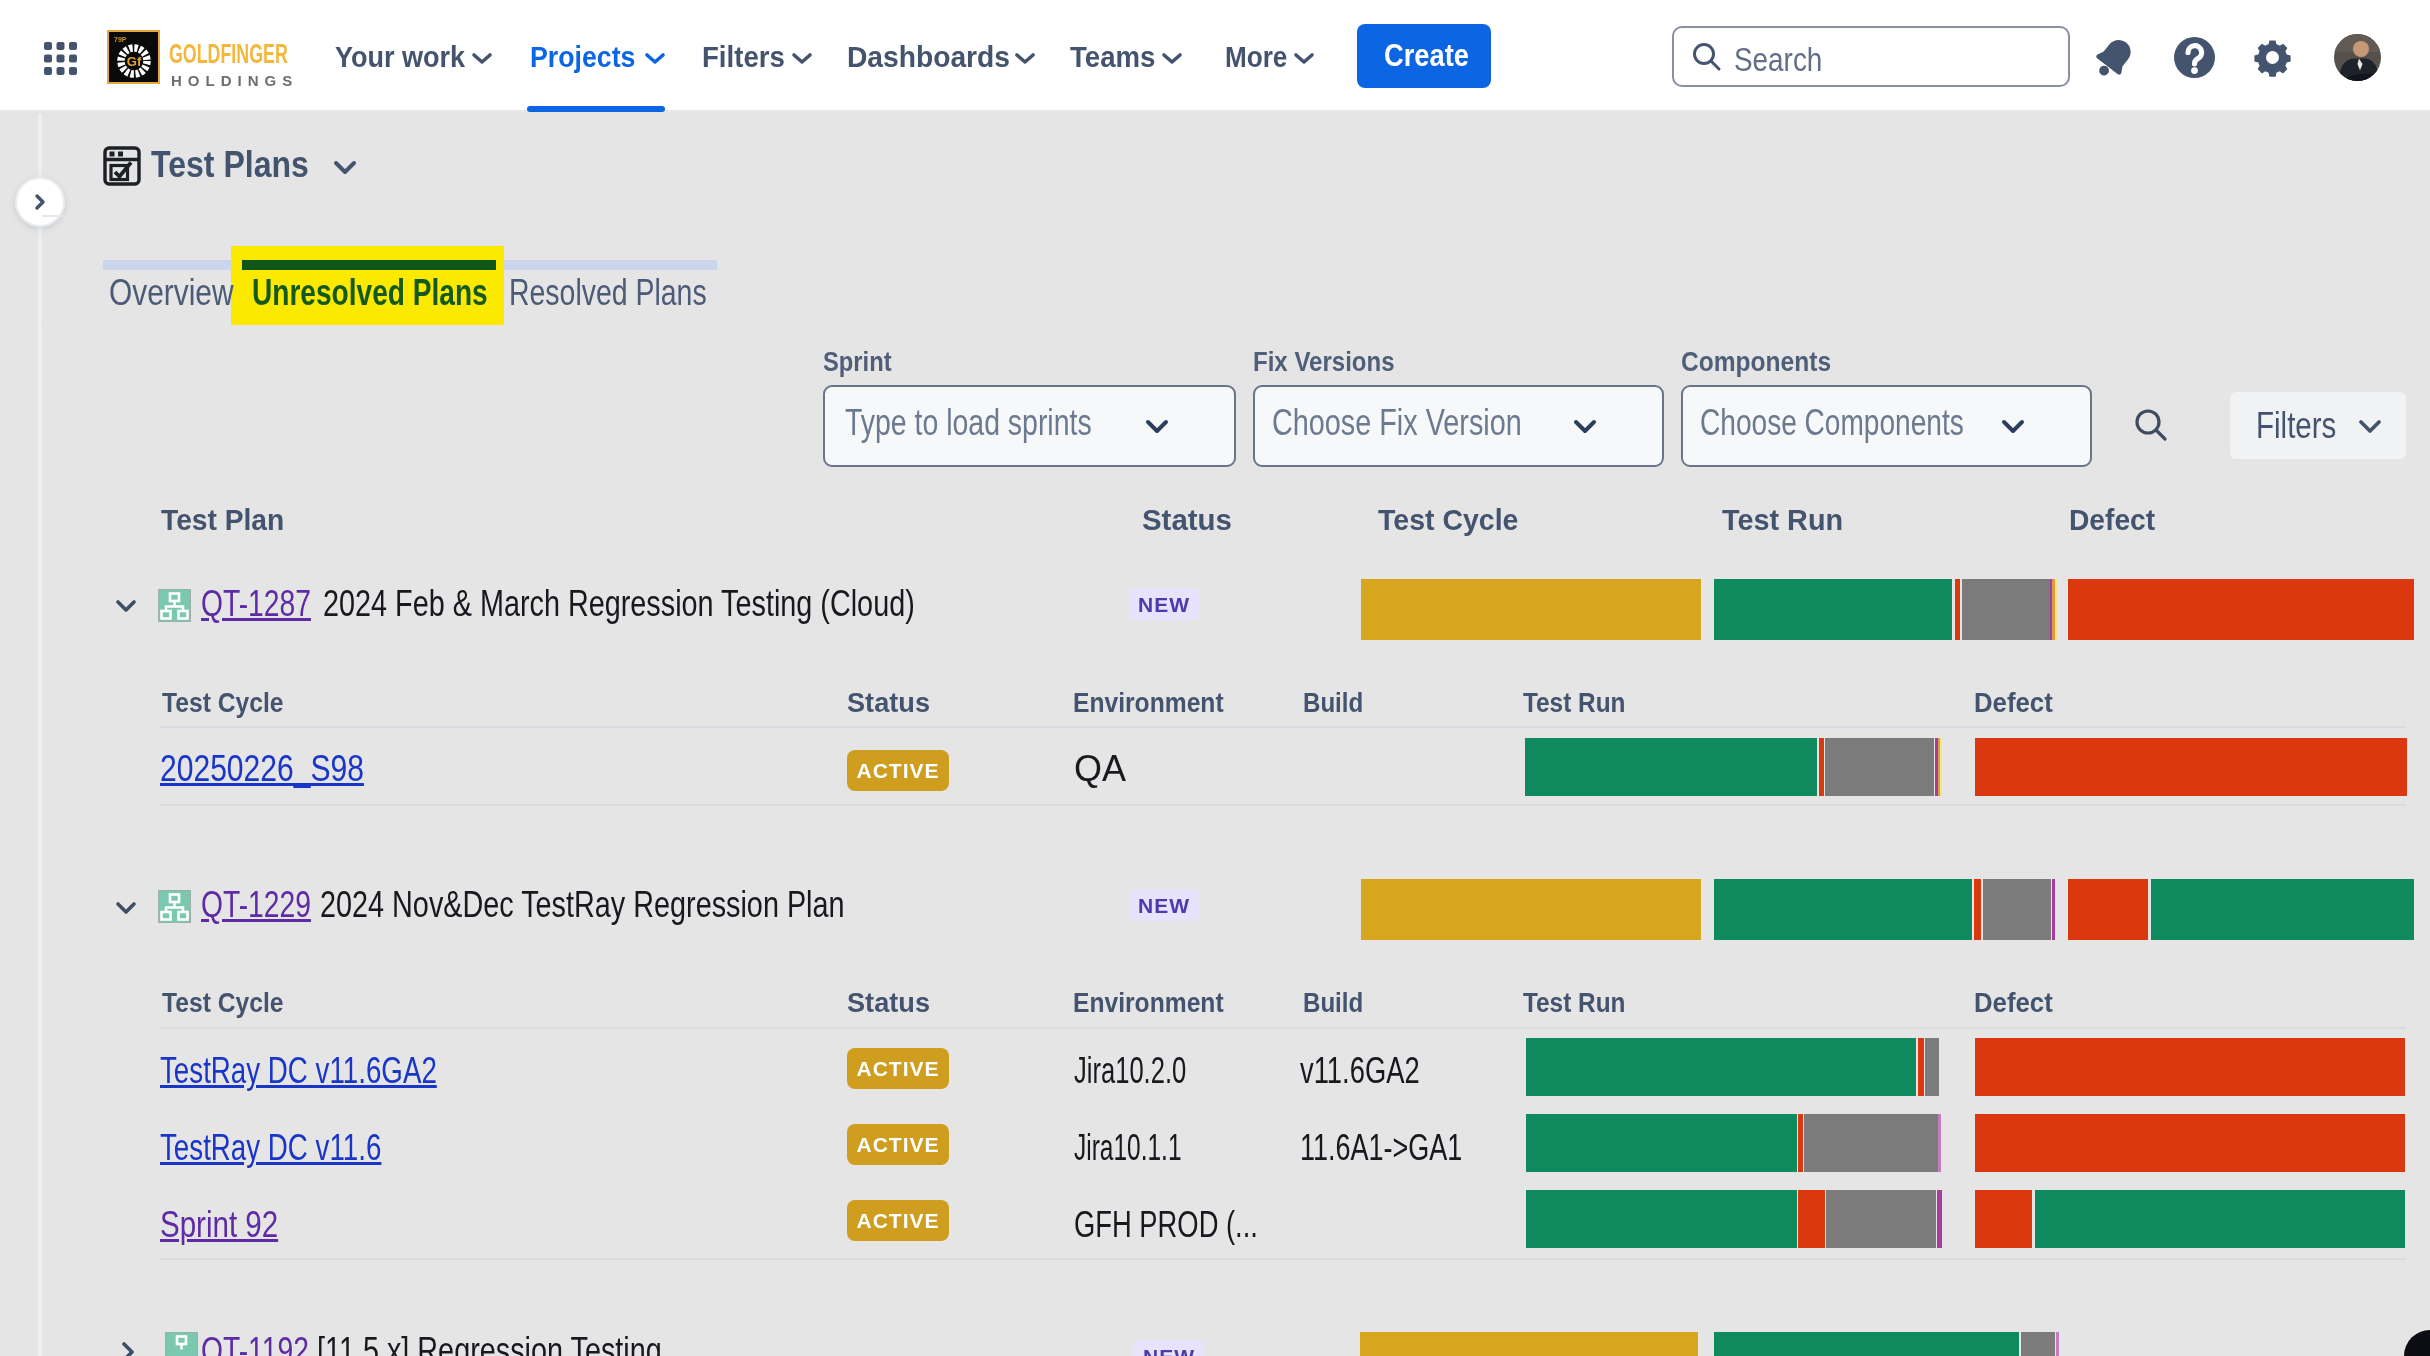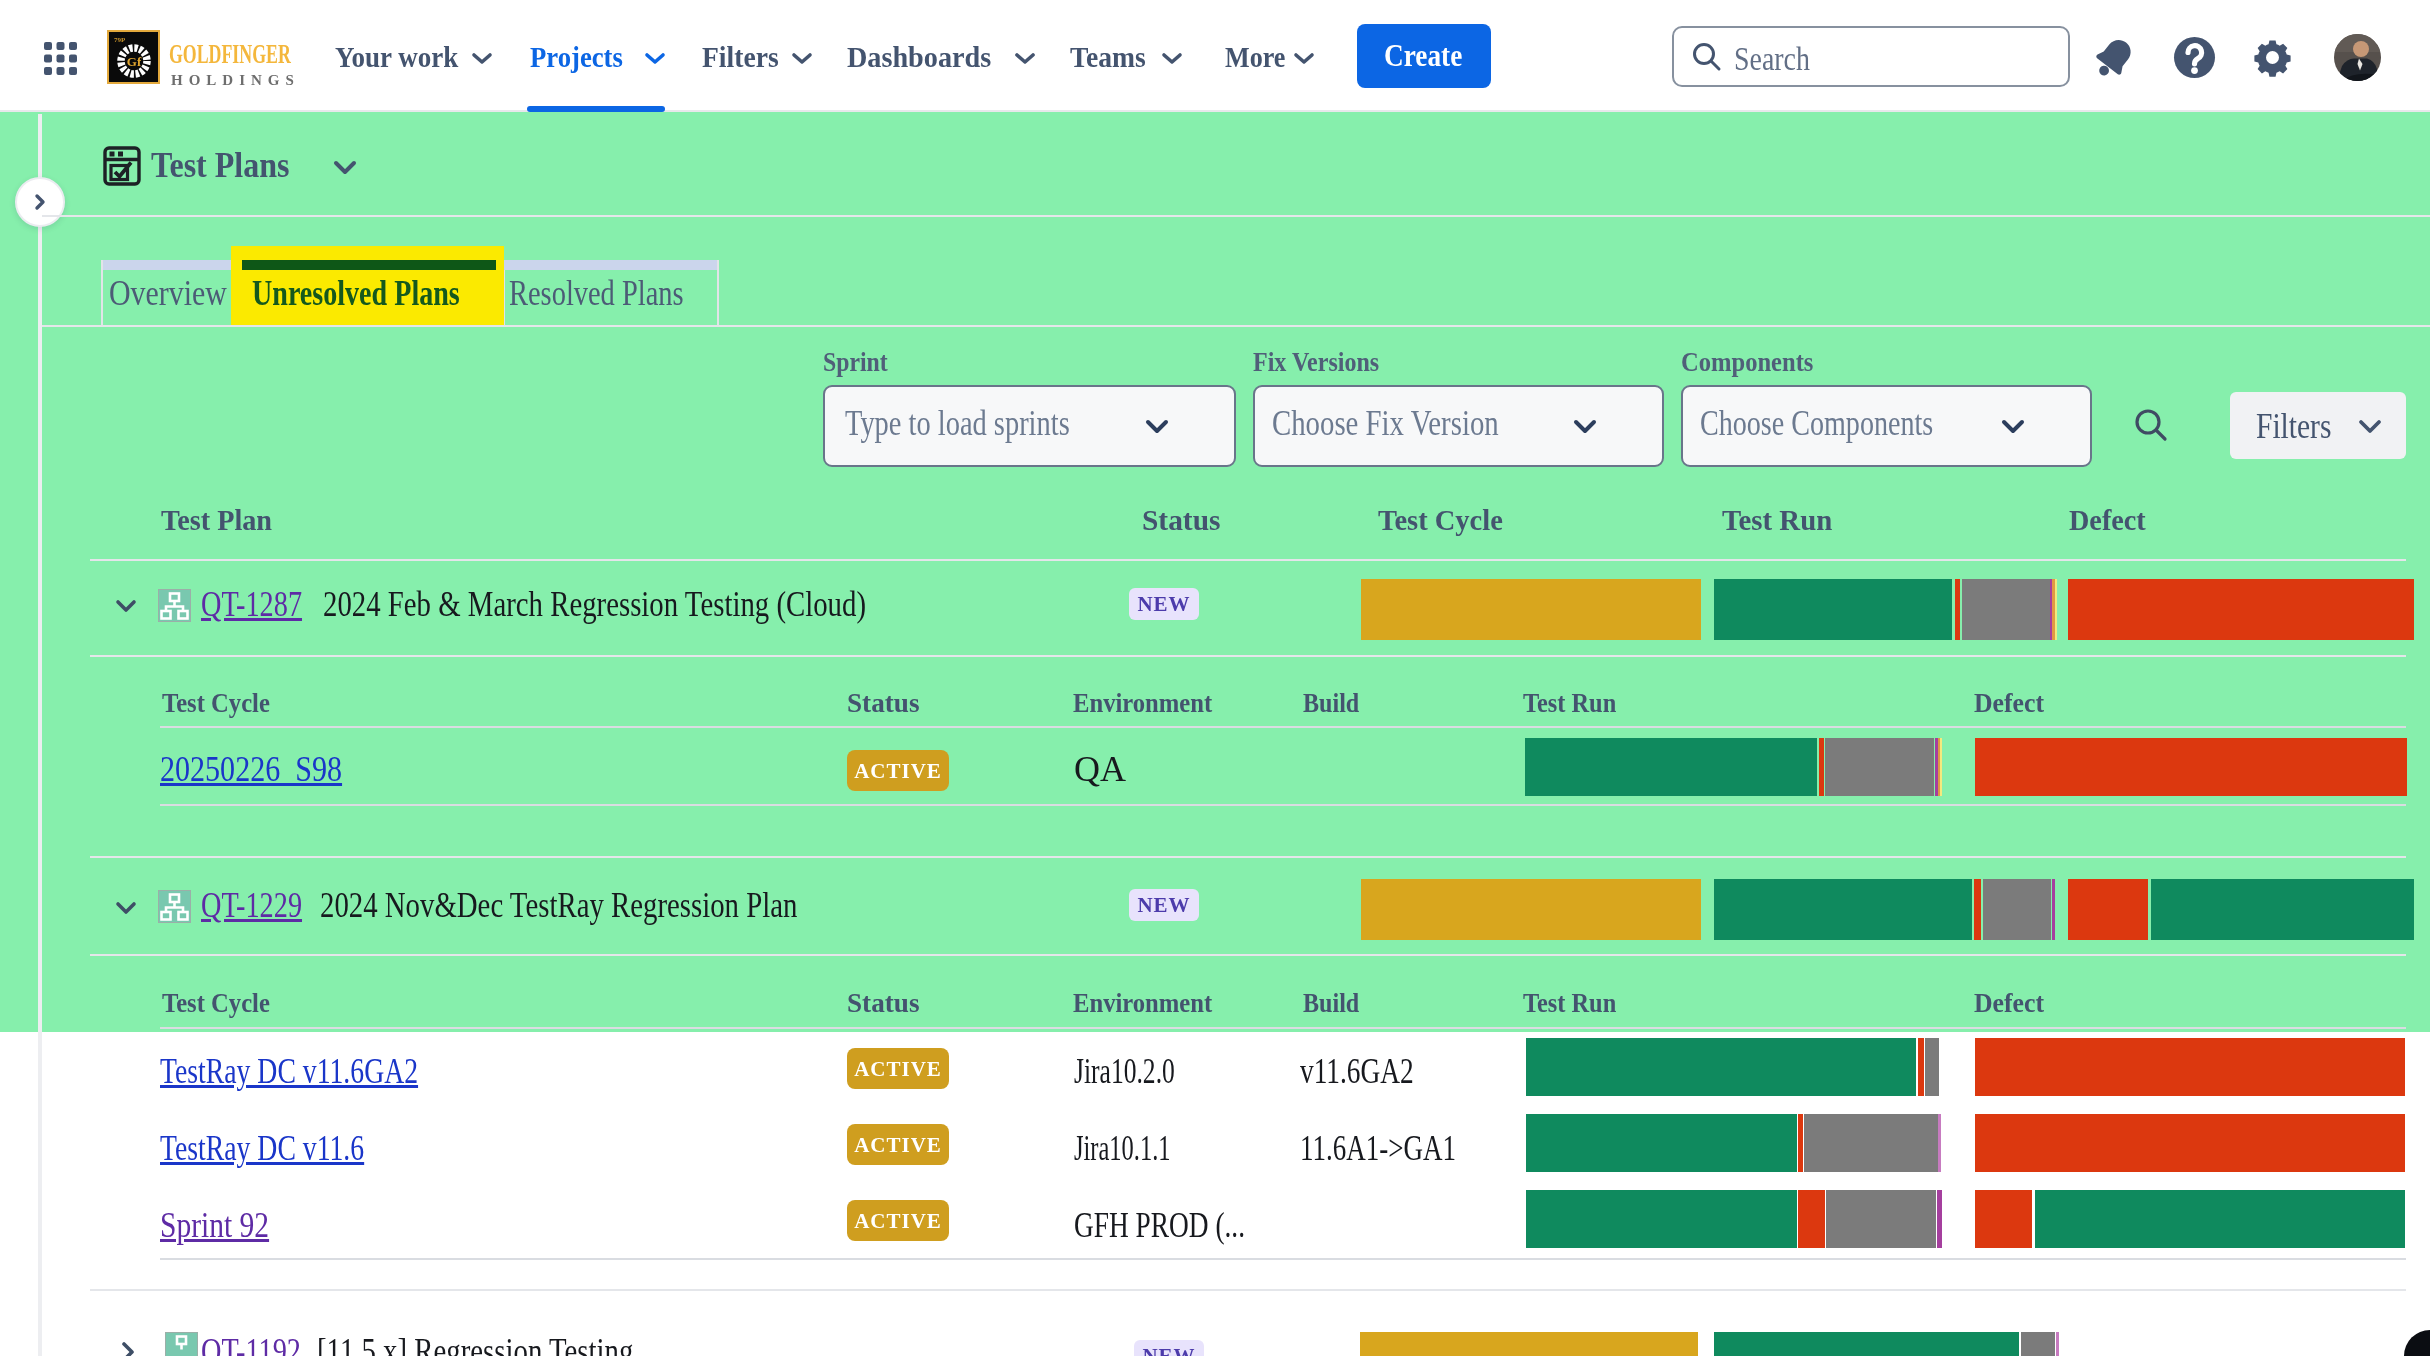--- a/index.html
+++ b/index.html
@@ -1,19 +1,19 @@
 <!DOCTYPE html>
 <html><head>
 <meta charset="utf-8">
 <style>
   * { margin:0; padding:0; box-sizing:border-box; }
   html,body { width:2430px; height:1356px; background:#fff; overflow:hidden;
     font-family:"Liberation Sans", sans-serif; }
   .abs { position:absolute; transform-origin:0 0; line-height:1; white-space:nowrap; }
-  #page { position:relative; width:2430px; height:1032px; background:#86efac;font-family:Liberation Serif, serif; }
+  #page { position:relative; width:2430px; height:1356px; background:#e5e5e5; }
   .navtxt { font-size:30px; font-weight:600; color:#44546F; }
   .hdr { font-weight:700; color:#44546F; }
   .cell { font-size:36px; color:#17191E; }
   .linkp { font-size:36px; color:#5E2BA5; text-decoration:underline; }
   .linkb { font-size:36px; color:#1A36C9; text-decoration:underline; }
   .bar { position:absolute; }
   .divider { position:absolute; height:2px; background:#E4E6EA; }
   .badge-new { position:absolute; width:70px; height:32px; background:#E8E3FC; border-radius:6px;
     color:#4C3BAB; font-size:21px; font-weight:800; letter-spacing:1px; text-align:center; line-height:33px; }
   .badge-active { position:absolute; width:102px; height:41px; background:#CF9E1F; border-radius:8px;

